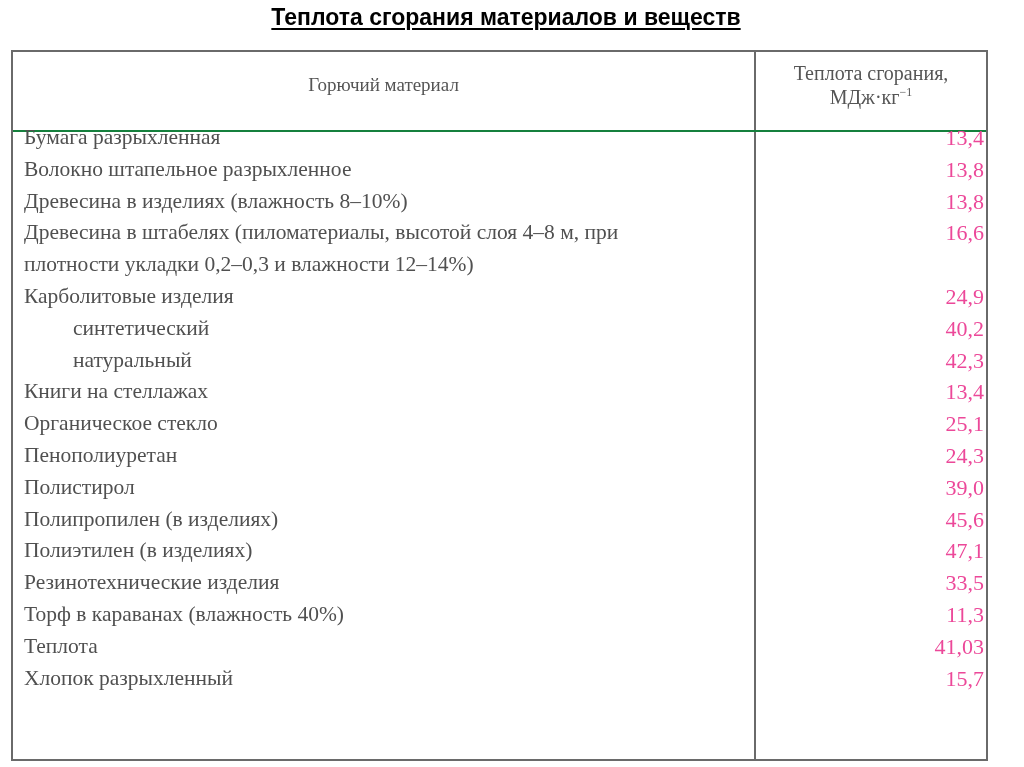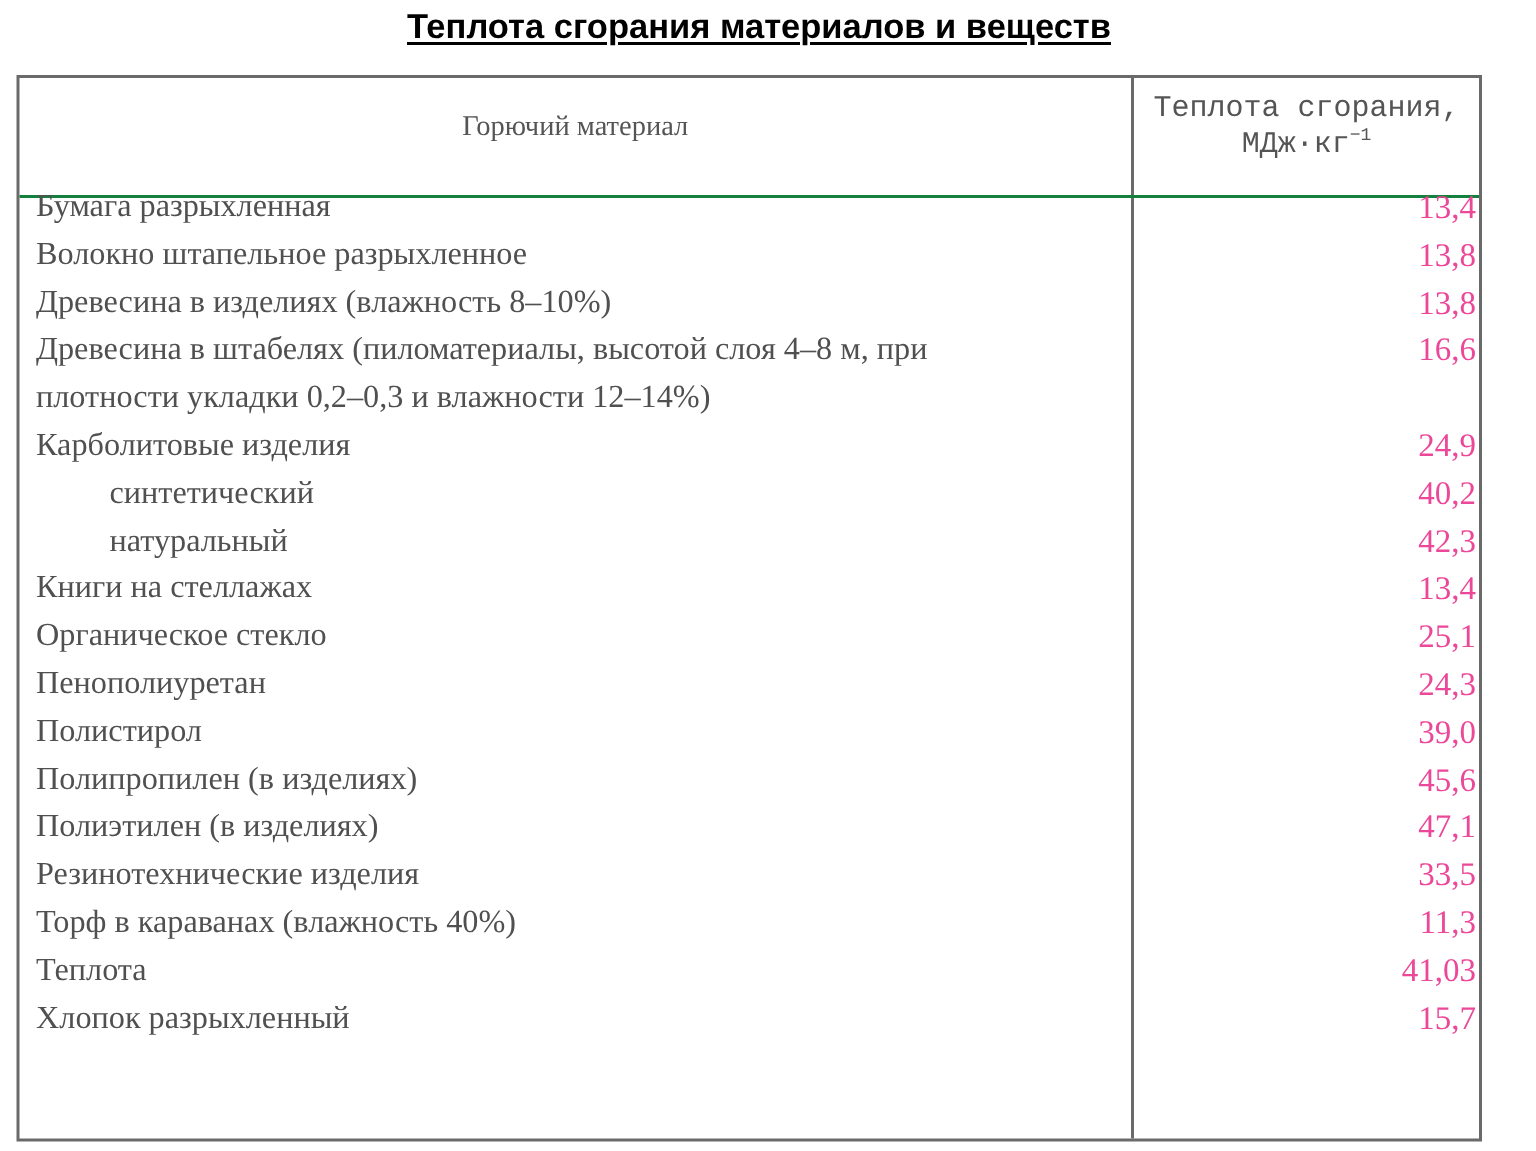--- a/index.html
+++ b/index.html
@@ -69,21 +69,21 @@
     .hdr-value {
       position: absolute;
       left: 743px;
       top: 0;
       width: 230px;
       height: 66px;
       display: flex;
       flex-direction: column;
       align-items: center;
       justify-content: center;
-      font-family: Liberation Mono, monospace;
+      font-family: Liberation Serif, serif;
       font-size: 20px;
       line-height: 24px;
       color: #555555;
       text-align: center;
     }
     .hdr-value sup {
       font-size: 12px;
       vertical-align: 8px;
       line-height: 0;
     }

